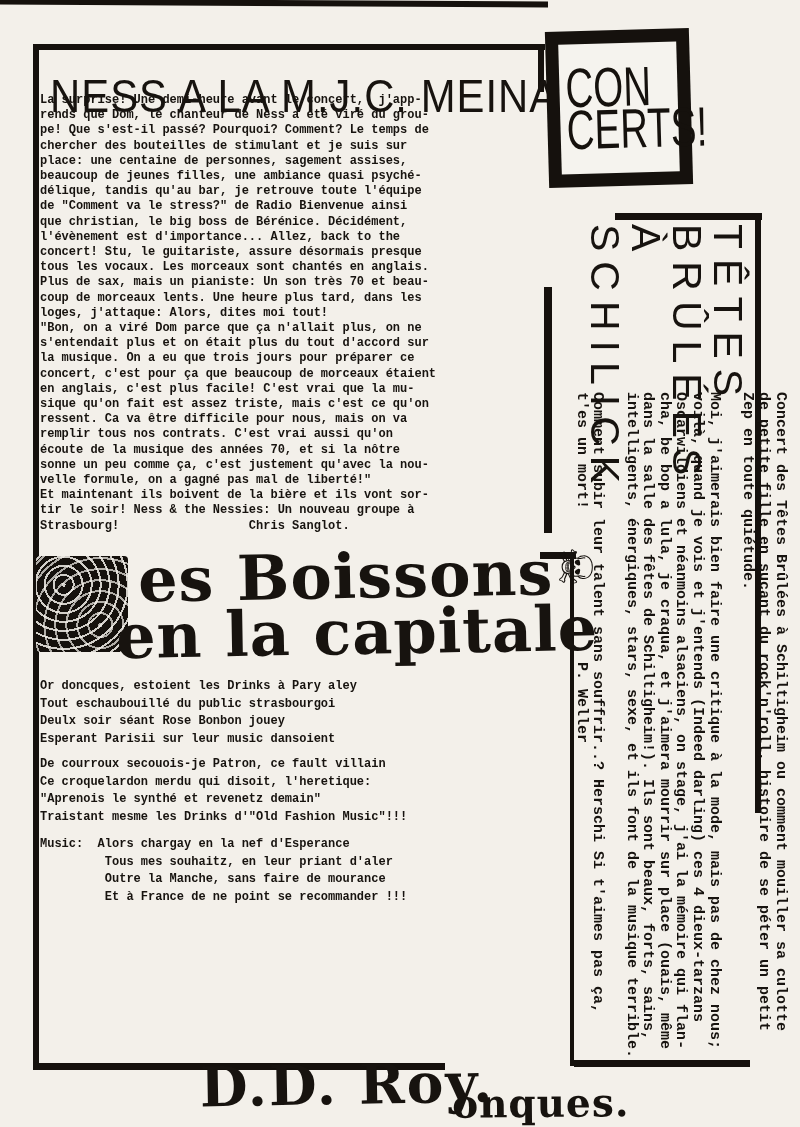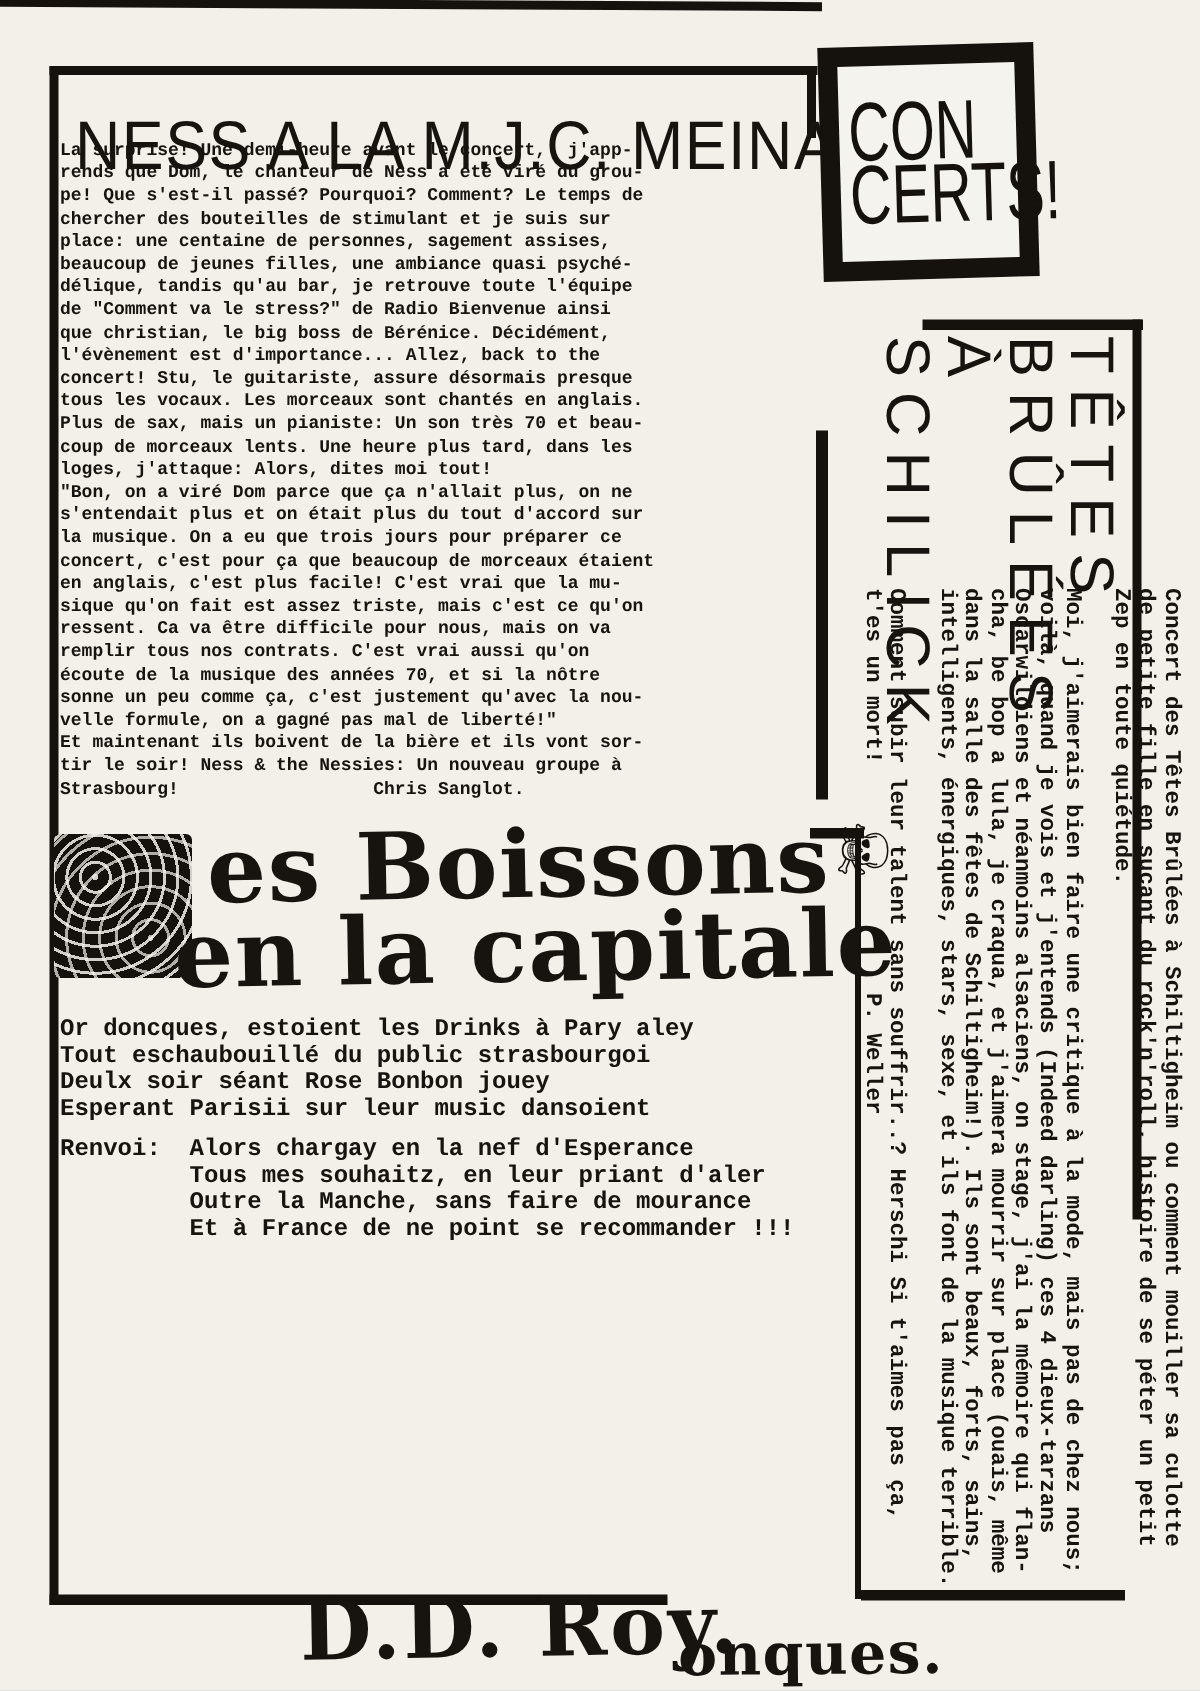--- a/index.html
+++ b/index.html
@@ -65,21 +65,21 @@
   }
   .boissons-l1,.boissons-l2{
     position:absolute;font-family:"DejaVu Serif",serif;font-weight:bold;
     letter-spacing:1px;transform:rotate(-1deg);white-space:nowrap;
   }
   .boissons-l1{left:138px;top:540px;font-size:62px;}
   .boissons-l2{left:116px;top:596px;font-size:62px;}
   .poem{position:absolute;left:40px;top:678px;}
   .poem pre{
     margin:0 0 8px 0;font-family:"Liberation Mono",monospace;font-weight:bold;
-    font-size:16px;line-height:17.5px;white-space:pre;
+    font-size:12px;line-height:17.5px;white-space:pre;
   }
   .poem pre.renvoi{margin-top:10px;}
   .sig-ddroy{
     position:absolute;left:200px;top:1052px;font-family:"DejaVu Serif",serif;
     font-weight:bold;font-size:55px;letter-spacing:2px;transform:rotate(-1deg);white-space:nowrap;
   }
   .sig-onques{
     position:absolute;left:452px;top:1080px;font-family:"DejaVu Serif",serif;
     font-weight:bold;font-size:39px;letter-spacing:1px;transform:rotate(-0.5deg);white-space:nowrap;
   }
@@ -167,21 +167,25 @@
 
   <div class="ornate-initial"></div>
   <div class="boissons-l1">es Boissons</div>
   <div class="boissons-l2">en la capitale</div>
 
   <div class="poem">
     <pre>Or doncques, estoient les Drinks à Pary aley
 Tout eschaubouillé du public strasbourgoi
 Deulx soir séant Rose Bonbon jouey
 Esperant Parisii sur leur music dansoient</pre>
-    <pre class="renvoi">Renvoi:  Alors chargay en la nef d'Esperance
+    <pre>De courroux secouois-je Patron, ce fault villain
+Ce croquelardon merdu qui disoit, l'heretique:
+"Aprenois le synthé et revenetz demain"
+Traistant mesme les Drinks d'"Old Fashion Music"!!!</pre>
+    <pre class="renvoi">Music:  Alors chargay en la nef d'Esperance
          Tous mes souhaitz, en leur priant d'aler
          Outre la Manche, sans faire de mourance
          Et à France de ne point se recommander !!!</pre>
   </div>
 
   <div class="sig-ddroy">D.D. Roy.</div>
   <div class="sig-onques">onques.</div>
 
 </div>
 

